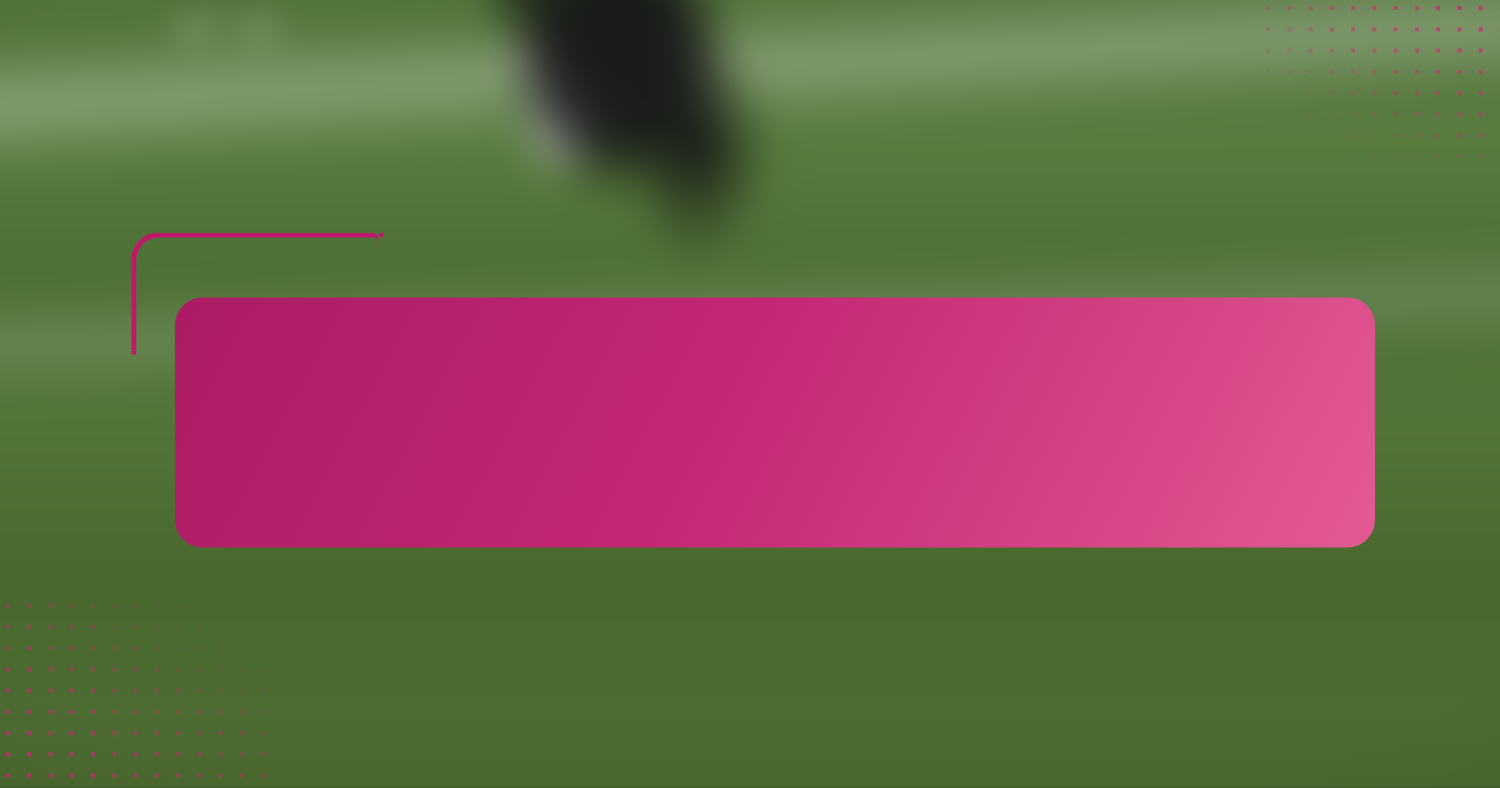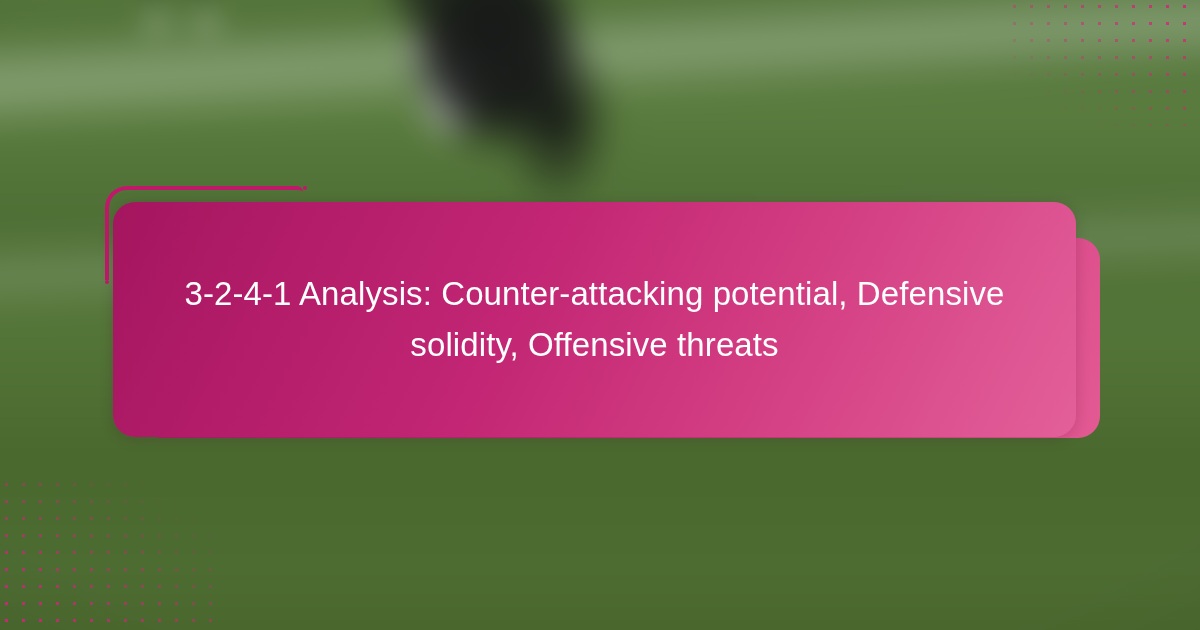--- a/index.html
+++ b/index.html
@@ -170,17 +170,14 @@
 
   <div class="bg-photo"></div>
   <div class="bg-vignette"></div>
 
   <div class="dots dots-tr"></div>
   <div class="dots dots-bl"></div>
 
   <div class="deco-outline"></div>
   <div class="deco-solid"></div>
 
-  <div class="card">
-    <h1 class="card-title">3-2-4-1 Analysis: Counter-attacking potential, Defensive solidity, Offensive threats</h1>
-  </div>
 
 </div>
 
 </body></html>

